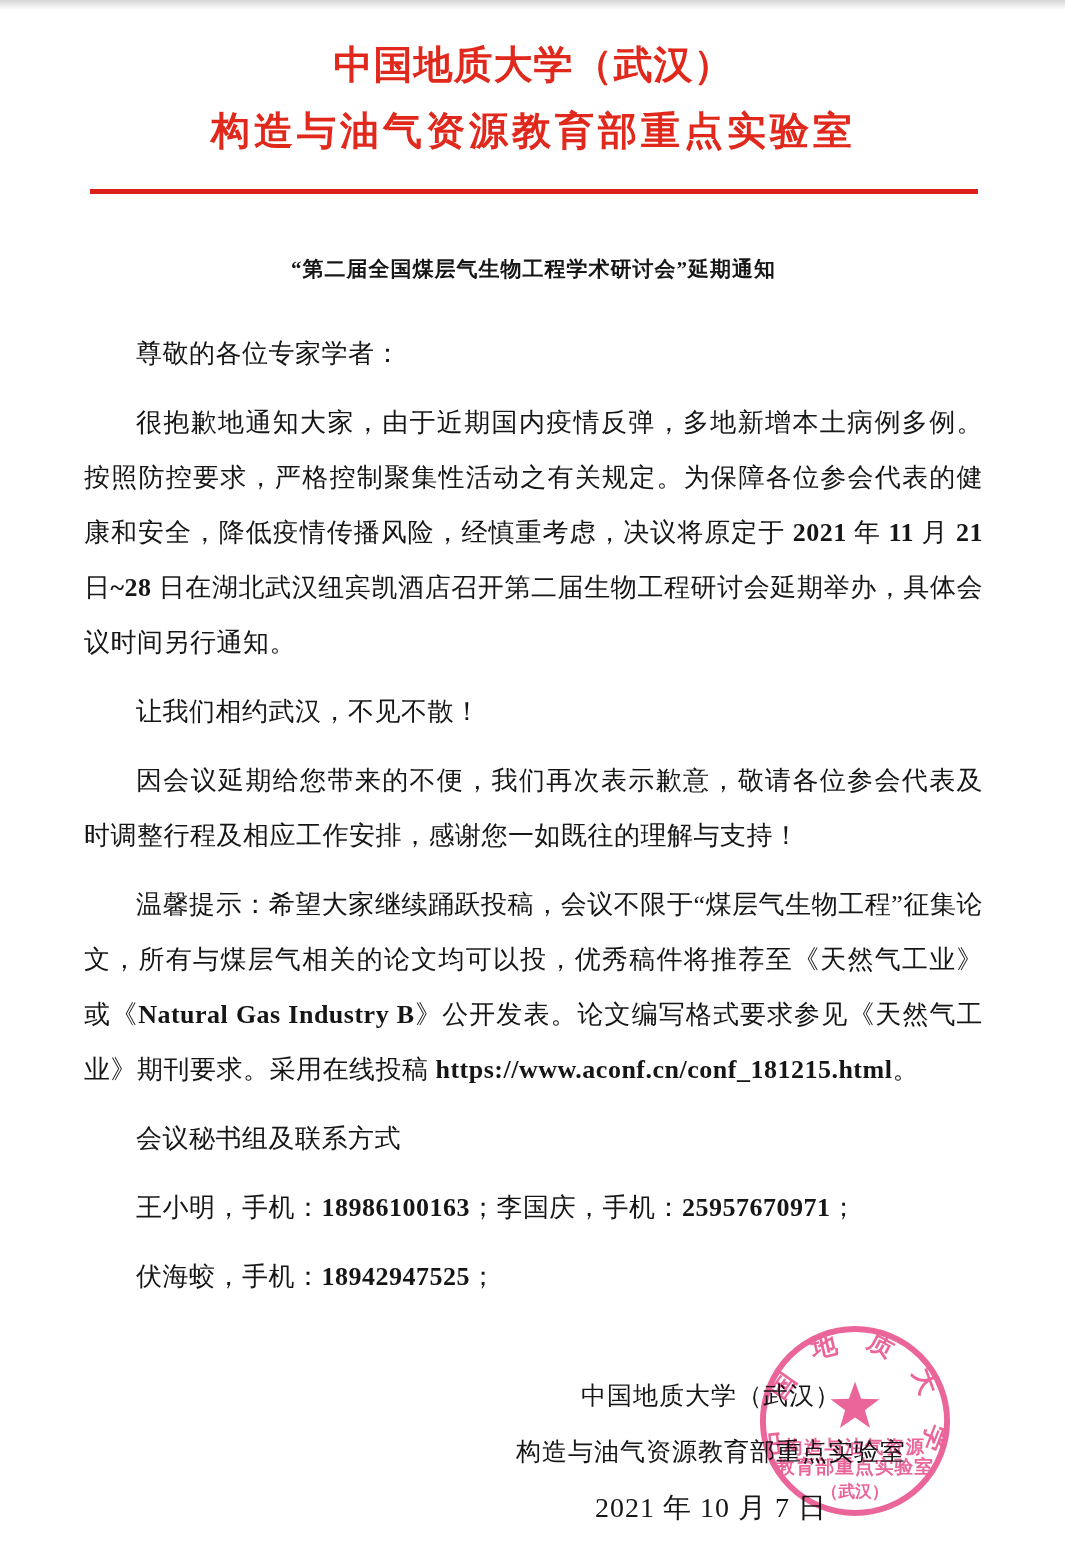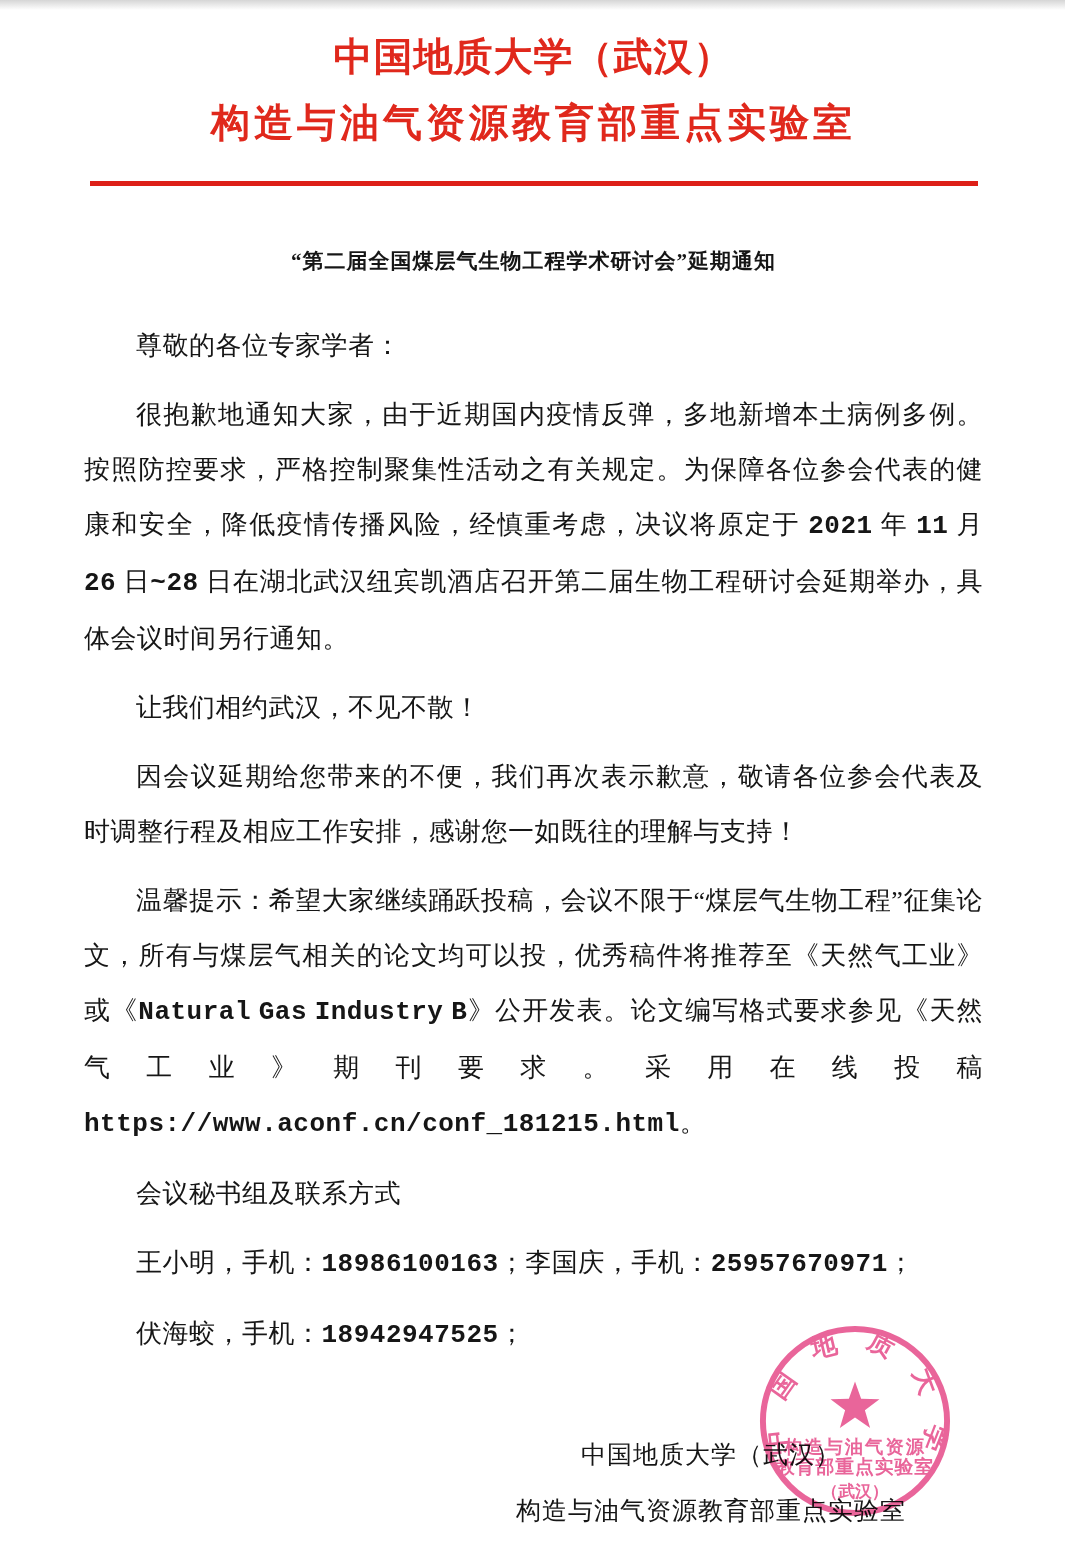--- a/index.html
+++ b/index.html
@@ -5,21 +5,21 @@
   html,body{margin:0;padding:0;background:#ffffff;}
   .page{
     position:relative;
     width:1065px;height:1552px;
     margin:0 auto;
     background:#ffffff;
     overflow:hidden;
     font-family:"Liberation Serif","DejaVu Serif",serif;
     color:#161616;
     box-sizing:border-box;
-    padding:12px 82px 0 84px;
+    padding:20px 82px 0 84px;
   }
   .page::before{
     content:"";
     position:absolute;left:0;top:0;right:0;height:10px;
     background:linear-gradient(rgba(90,90,90,.25),rgba(255,255,255,0));
     pointer-events:none;
   }
   
   .letterhead{text-align:center;}
   .org-line1{
@@ -45,21 +45,21 @@
     letter-spacing:1px;line-height:46px;
   }
   .body-text p{
     margin:14px 0 0;
     font-size:26px;line-height:55px;
     letter-spacing:.5px;
     text-align:justify;
     text-indent:2em;
   }
   .body-text p.first{margin-top:34px;}
-  .body-text b{font-weight:bold;font-family:Liberation Mono, monospace;}
+  .body-text b{font-weight:bold;}
   
   .signature{
     margin:64px 52px 0 auto;
     width:440px;
     text-align:center;
     font-size:25px;line-height:56px;
     letter-spacing:1px;
   }
   .signature .sig-date{font-size:28px;}
   
@@ -80,21 +80,21 @@
     <div class="org-line1">中国地质大学（武汉）</div>
     <div class="org-line2">构造与油气资源教育部重点实验室</div>
     <hr class="head-rule">
   </header>
 
   <main class="body-text">
     <h1 class="notice-title">“第二届全国煤层气生物工程学术研讨会”延期通知</h1>
 
     <p class="first">尊敬的各位专家学者：</p>
 
-    <p>很抱歉地通知大家，由于近期国内疫情反弹，多地新增本土病例多例。按照防控要求，严格控制聚集性活动之有关规定。为保障各位参会代表的健康和安全，降低疫情传播风险，经慎重考虑，决议将原定于 <b>2021</b> 年 <b>11</b> 月 <b>26</b> 日<b>~28</b> 日在湖北武汉纽宾凯酒店召开第二届生物工程研讨会延期举办，具体会议时间另行通知。</p>
+    <p>很抱歉地通知大家，由于近期国内疫情反弹，多地新增本土病例多例。按照防控要求，严格控制聚集性活动之有关规定。为保障各位参会代表的健康和安全，降低疫情传播风险，经慎重考虑，决议将原定于 <b>2021</b> 年 <b>11</b> 月 <b>21</b> 日<b>~28</b> 日在湖北武汉纽宾凯酒店召开第二届生物工程研讨会延期举办，具体会议时间另行通知。</p>
 
     <p>让我们相约武汉，不见不散！</p>
 
     <p>因会议延期给您带来的不便，我们再次表示歉意，敬请各位参会代表及时调整行程及相应工作安排，感谢您一如既往的理解与支持！</p>
 
     <p>温馨提示：希望大家继续踊跃投稿，会议不限于“煤层气生物工程”征集论文，所有与煤层气相关的论文均可以投，优秀稿件将推荐至《天然气工业》或《<b>Natural</b> <b>Gas</b> <b>Industry</b> <b>B</b>》公开发表。论文编写格式要求参见《天然气工业》期刊要求。采用在线投稿 <b>https://www.aconf.cn/conf_181215.html</b>。</p>
 
     <p>会议秘书组及联系方式</p>
 
     <p>王小明，手机：<b>18986100163</b>；李国庆，手机：<b>25957670971</b>；</p>

